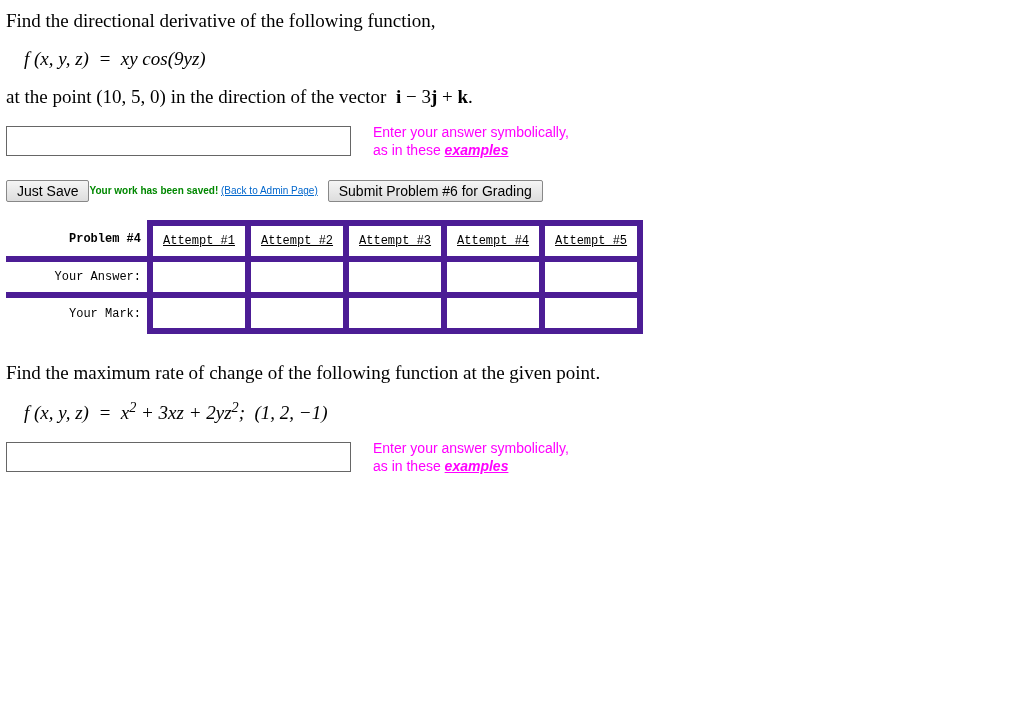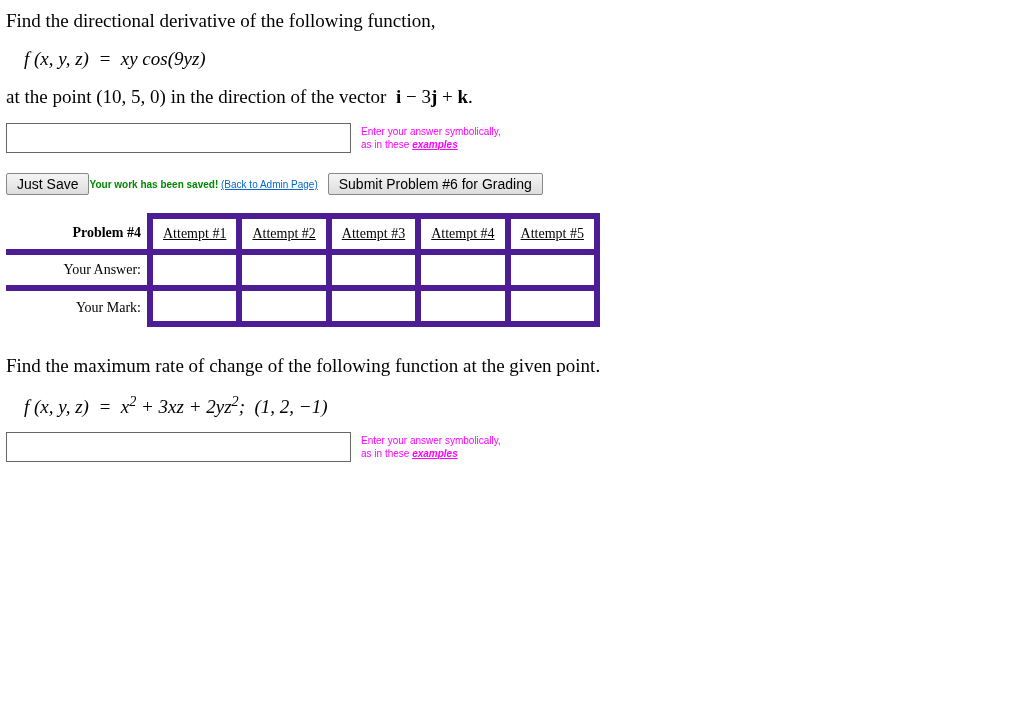--- a/index.html
+++ b/index.html
@@ -27,23 +27,23 @@
       width: 335px;
       height: 24px;
       border: 1px solid #666;
       font-family: Verdana, Arial, sans-serif;
       font-size: 13px;
       padding: 2px 4px;
       background: #fff;
     }
     .hint-text {
       font-family: Verdana, Arial, sans-serif;
-      font-size: 10px;
+      font-size: 14px;
       color: #ff00ff;
-      margin-left: 10px;
+      margin-left: 22px;
       line-height: 1.3;
     }
     .hint-text a {
       color: #ff00ff;
       font-weight: bold;
       text-decoration: underline;
       font-style: italic;
     }
     .action-row {
       display: flex;
@@ -67,22 +67,22 @@
       color: #008800;
     }
     .saved-msg a {
       color: #0066cc;
       font-weight: normal;
       text-decoration: underline;
     }
     table.attempts {
       border-collapse: collapse;
       margin: 0 0 26px 0;
-      font-family: Liberation Serif, serif;
-      font-size: 14px;
+      font-family: Liberation Mono, monospace;
+      font-size: 12px;
     }
     table.attempts td, table.attempts th {
       border: 6px solid #4c1d95;
       padding: 4px 10px;
       text-align: center;
       vertical-align: middle;
       height: 22px;
     }
     table.attempts .col-label {
       text-align: right;

